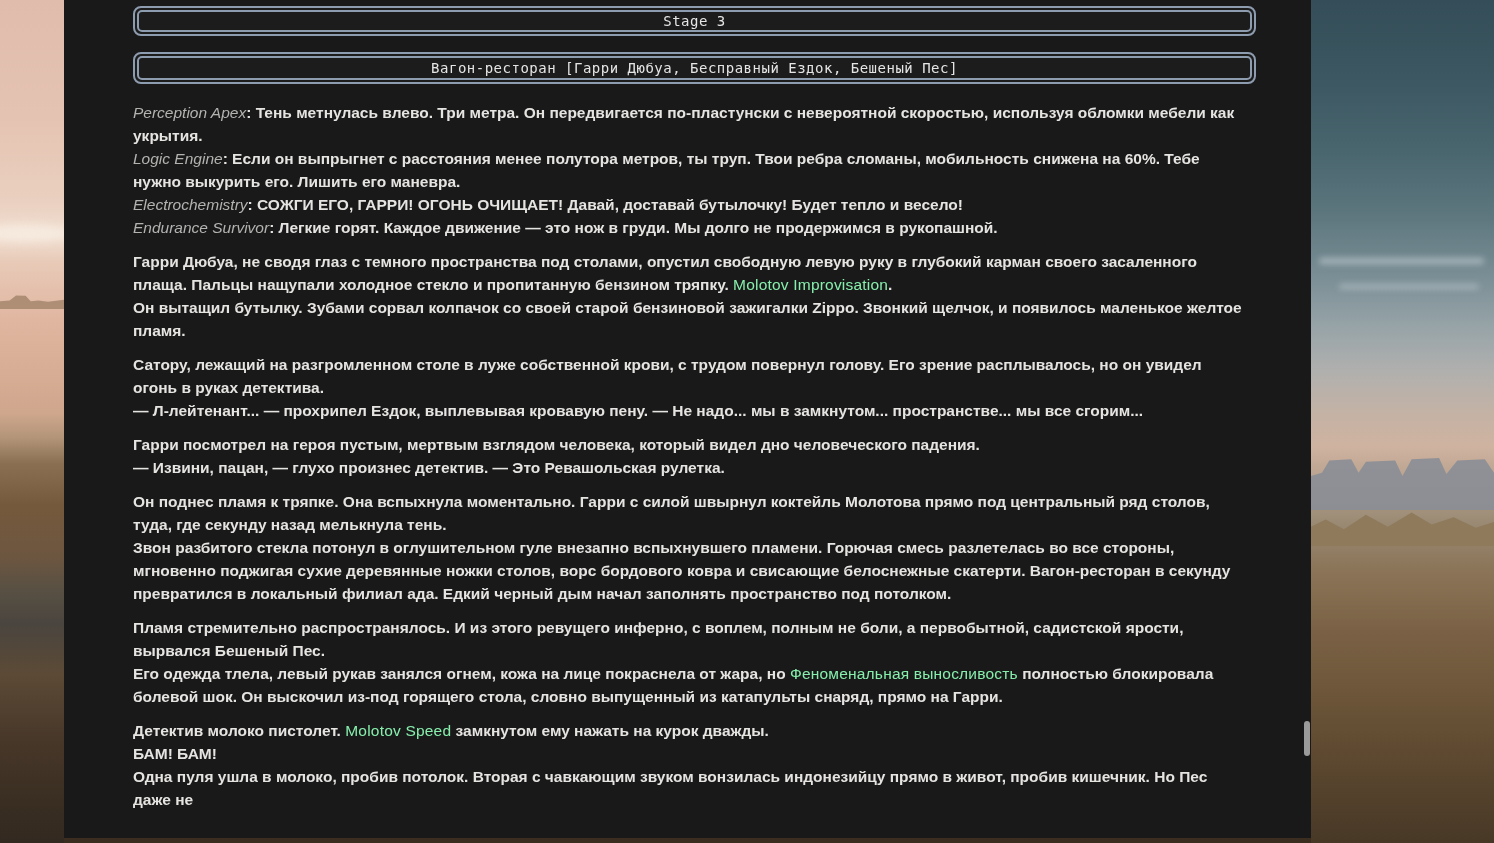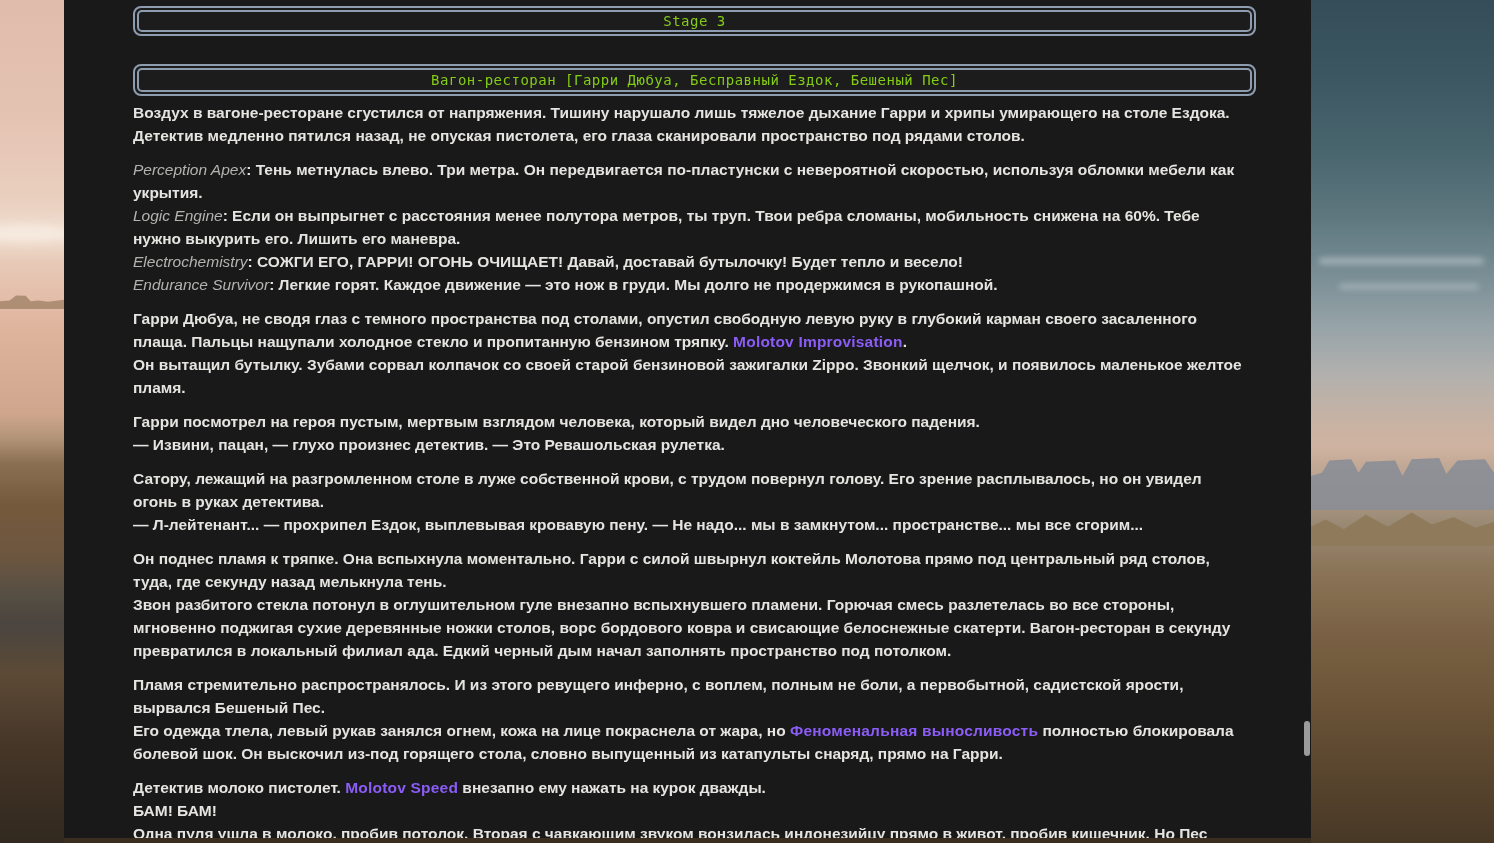--- a/index.html
+++ b/index.html
@@ -50,35 +50,35 @@
   
   .hbox{
     position:absolute;left:69px;width:1123px;
     border:2px solid #8d9cae;border-radius:8px;
     box-sizing:border-box;background:rgba(255,255,255,0.015);
   }
   .hbox-inner{
     margin:2px;border:2px solid #8d9cae;border-radius:5px;
     display:flex;align-items:center;justify-content:center;
     font-family:"DejaVu Sans Mono",monospace;
-    font-size:14px;letter-spacing:.5px;color:#84cc16;
+    font-size:14px;letter-spacing:.5px;color:#e5e5e5;
   }
   .stage-box{top:6px;height:30px;}
   .stage-box .hbox-inner{height:18px;}
-  .loc-box{top:64px;height:32px;}
+  .loc-box{top:52px;height:32px;}
   .loc-box .hbox-inner{height:20px;}
   
   .story{
     position:absolute;left:0;top:84px;width:1247px;
     padding:17px 63px 0 69px;box-sizing:border-box;
     color:#e6e4e1;font-size:15.5px;line-height:23px;font-weight:700;
   }
   .para{margin:0 0 11px 0;}
   .skill{font-style:italic;font-weight:400;color:#b3b3b0;text-align:right;}
-  .strong{font-weight:700;color:#8b5cf6;letter-spacing:.2px;}
+  .strong{font-weight:400;color:#86efac;letter-spacing:.2px;}
   
   .scroll-thumb{
     position:absolute;left:1240px;top:721px;width:6px;height:35px;
     background:#9b9b9b;border-radius:3px;
   }
 </style>
 </head>
 <body>
 
 <div class="bg-base"></div>
@@ -101,24 +101,23 @@
     </div>
   </div>
 
   <div class="hbox loc-box">
     <div class="hbox-inner">
       <span>Вагон-ресторан [Гарри Дюбуа, Бесправный Ездок, Бешеный Пес]</span>
     </div>
   </div>
 
   <div class="story">
-      <p class="para"><span>Воздух в вагоне-ресторане сгустился от напряжения. Тишину нарушало лишь тяжелое дыхание Гарри и хрипы умирающего на столе Ездока. Детектив медленно пятился назад, не опуская пистолета, его глаза сканировали пространство под рядами столов.</span></p>
       <p class="para"><span class="skill">Perception Apex</span><span>: Тень метнулась влево. Три метра. Он передвигается по-пластунски с невероятной скоростью, используя обломки мебели как укрытия.</span><br><span class="skill">Logic Engine</span><span>: Если он выпрыгнет с расстояния менее полутора метров, ты труп. Твои ребра сломаны, мобильность снижена на 60%. Тебе нужно выкурить его. Лишить его маневра.</span><br><span class="skill">Electrochemistry</span><span>: СОЖГИ ЕГО, ГАРРИ! ОГОНЬ ОЧИЩАЕТ! Давай, доставай бутылочку! Будет тепло и весело!</span><br><span class="skill">Endurance Survivor</span><span>: Легкие горят. Каждое движение — это нож в груди. Мы долго не продержимся в рукопашной.</span></p>
       <p class="para"><span>Гарри Дюбуа, не сводя глаз с темного пространства под столами, опустил свободную левую руку в глубокий карман своего засаленного плаща. Пальцы нащупали холодное стекло и пропитанную бензином тряпку. </span><span class="strong">Molotov Improvisation</span><span>.</span><br><span>Он вытащил бутылку. Зубами сорвал колпачок со своей старой бензиновой зажигалки Zippo. Звонкий щелчок, и появилось маленькое желтое пламя.</span></p>
+      <p class="para"><span>Сатору, лежащий на разгромленном столе в луже собственной крови, с трудом повернул голову. Его зрение расплывалось, но он увидел огонь в руках детектива.</span><br><span>— Л-лейтенант... — прохрипел Ездок, выплевывая кровавую пену. — Не надо... мы в замкнутом... пространстве... мы все сгорим...</span></p>
       <p class="para"><span>Гарри посмотрел на героя пустым, мертвым взглядом человека, который видел дно человеческого падения.</span><br><span>— Извини, пацан, — глухо произнес детектив. — Это Ревашольская рулетка.</span></p>
-      <p class="para"><span>Сатору, лежащий на разгромленном столе в луже собственной крови, с трудом повернул голову. Его зрение расплывалось, но он увидел огонь в руках детектива.</span><br><span>— Л-лейтенант... — прохрипел Ездок, выплевывая кровавую пену. — Не надо... мы в замкнутом... пространстве... мы все сгорим...</span></p>
       <p class="para"><span>Он поднес пламя к тряпке. Она вспыхнула моментально. Гарри с силой швырнул коктейль Молотова прямо под центральный ряд столов, туда, где секунду назад мелькнула тень.</span><br><span>Звон разбитого стекла потонул в оглушительном гуле внезапно вспыхнувшего пламени. Горючая смесь разлетелась во все стороны, мгновенно поджигая сухие деревянные ножки столов, ворс бордового ковра и свисающие белоснежные скатерти. Вагон-ресторан в секунду превратился в локальный филиал ада. Едкий черный дым начал заполнять пространство под потолком.</span></p>
       <p class="para"><span>Пламя стремительно распространялось. И из этого ревущего инферно, с воплем, полным не боли, а первобытной, садистской ярости, вырвался Бешеный Пес.</span><br><span>Его одежда тлела, левый рукав занялся огнем, кожа на лице покраснела от жара, но </span><span class="strong">Феноменальная выносливость</span><span> полностью блокировала болевой шок. Он выскочил из-под горящего стола, словно выпущенный из катапульты снаряд, прямо на Гарри.</span></p>
-      <p class="para"><span>Детектив молоко пистолет. </span><span class="strong">Molotov Speed</span><span> внезапно ему нажать на курок дважды.</span><br><span>БАМ! БАМ!</span><br><span>Одна пуля ушла в молоко, пробив потолок. Вторая с чавкающим звуком вонзилась индонезийцу прямо в живот, пробив кишечник. Но Пес даже не</span></p>
+      <p class="para"><span>Детектив молоко пистолет. </span><span class="strong">Molotov Speed</span><span> замкнутом ему нажать на курок дважды.</span><br><span>БАМ! БАМ!</span><br><span>Одна пуля ушла в молоко, пробив потолок. Вторая с чавкающим звуком вонзилась индонезийцу прямо в живот, пробив кишечник. Но Пес даже не</span></p>
     </div>
 
   <div class="scroll-thumb"></div>
 </div>
 
 </body></html>

